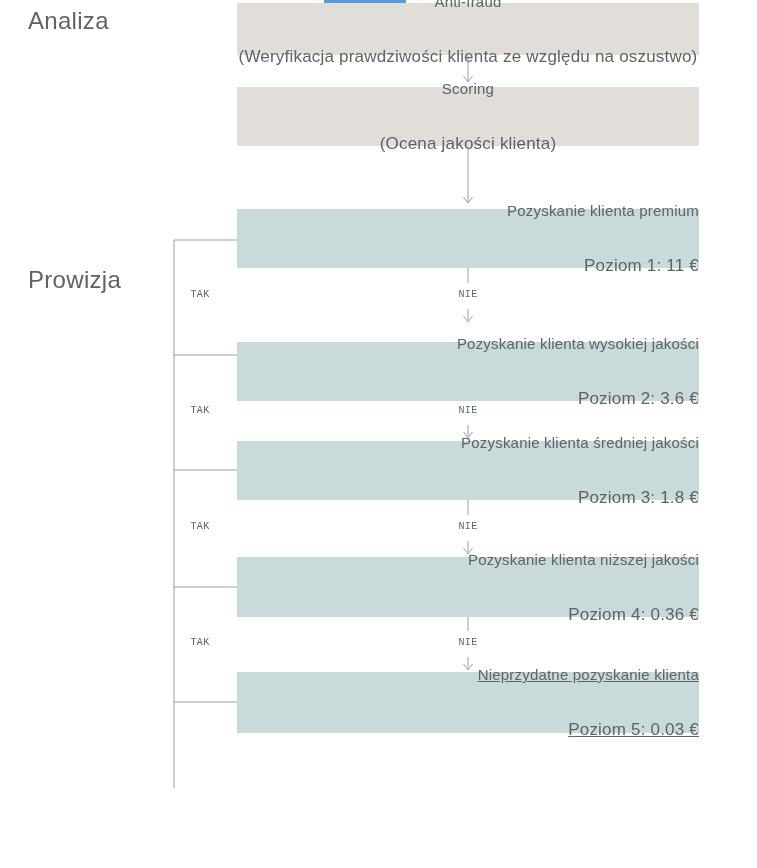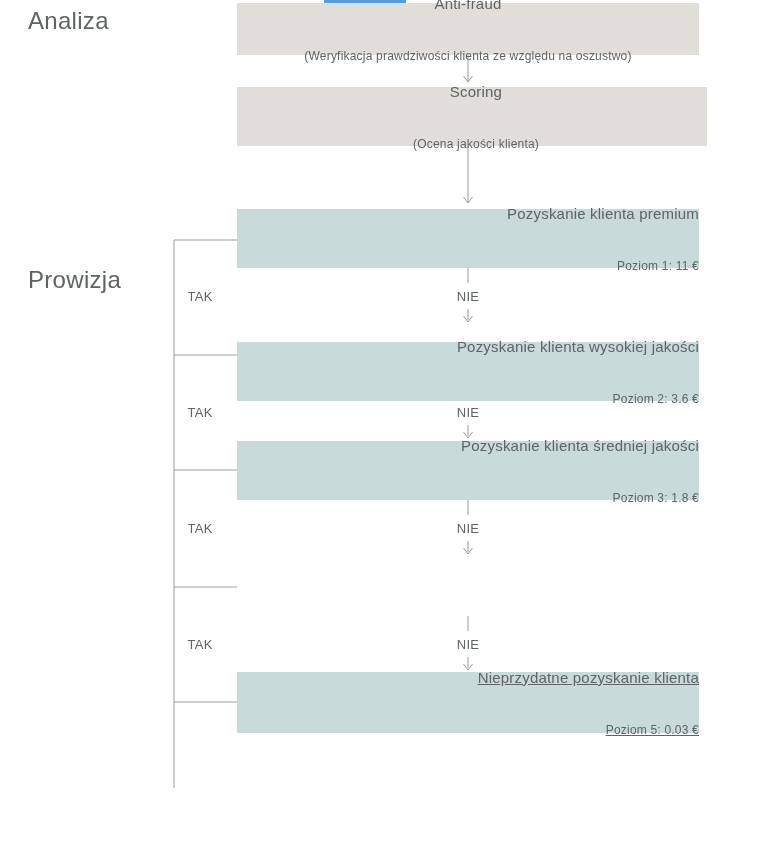--- a/index.html
+++ b/index.html
@@ -36,39 +36,40 @@
     display: flex;
     flex-direction: column;
     align-items: center;
     justify-content: center;
     gap: 15px;
     text-align: center;
     color: var(--text, #5f6368);
     letter-spacing: 0.2px;
   }
   .box .title { font-size: 15px; line-height: 1; }
-  .box .sub   { font-size: 12px; line-height: 1; margin-top: 24px; }
+  .box .sub   { font-size: 17px; line-height: 1; margin-top: 24px; }
   .box.analysis   { background: var(--analysis-box, #e1ddd8); }
   .box.level      { background: var(--level-box, #c9dada); align-items: flex-end; }
   .box.commission { background: var(--commission-box, #cfdde9); }
   #box-0 { top: 3px;   height: 52px; }
-  #box-1 { top: 87px;  height: 59px; padding-left: 8px; }
+  #box-1 { top: 87px;  height: 59px; }
   #box-2 { top: 209px; height: 59px; }
   #box-3 { top: 342px; height: 59px; }
   #box-4 { top: 441px; height: 59px; }
   #box-5 { top: 557px; height: 60px; }
   #box-6 { top: 672px; height: 61px; text-decoration: underline; }
   #box-7 { top: 793px; height: 60px; }
   .branch-label {
     position: absolute;
     transform: translateX(-50%);
-    font-size: 13px;
+    font-size: 10px;
     line-height: 1;
     color: var(--text, #5f6368);
     letter-spacing: 0.3px;
+    font-family: Liberation Mono, monospace;
   }
   .branch-label.no  { left: 468px; text-align: center; }
   .branch-label.yes { left: 200px; }
   .row-1 { top: 290px; }
   .row-2 { top: 406px; }
   .row-3 { top: 522px; }
   .row-4 { top: 638px; }
   svg.connectors {
     position: absolute;
     left: 0; top: 0;
@@ -136,20 +137,24 @@
     <div class="sub">Poziom 1: 11 €</div>
   </div>
   <div class="box level" id="box-3">
     <div class="title">Pozyskanie klienta wysokiej jakości</div>
     <div class="sub">Poziom 2: 3.6 €</div>
   </div>
   <div class="box level" id="box-4">
     <div class="title">Pozyskanie klienta średniej jakości</div>
     <div class="sub">Poziom 3: 1.8 €</div>
   </div>
+  <div class="box level" id="box-5">
+    <div class="title">Pozyskanie klienta niższej jakości</div>
+    <div class="sub">Poziom 4: 0.36 €</div>
+  </div>
   <div class="box level" id="box-6">
     <div class="title">Nieprzydatne pozyskanie klienta</div>
     <div class="sub">Poziom 5: 0.03 €</div>
   </div>
   <div class="box commission" id="box-7">
     <div class="title">Prowizja</div>
   </div>
 
   <div class="branch-label yes row-1">TAK</div>
   <div class="branch-label yes row-2">TAK</div>

